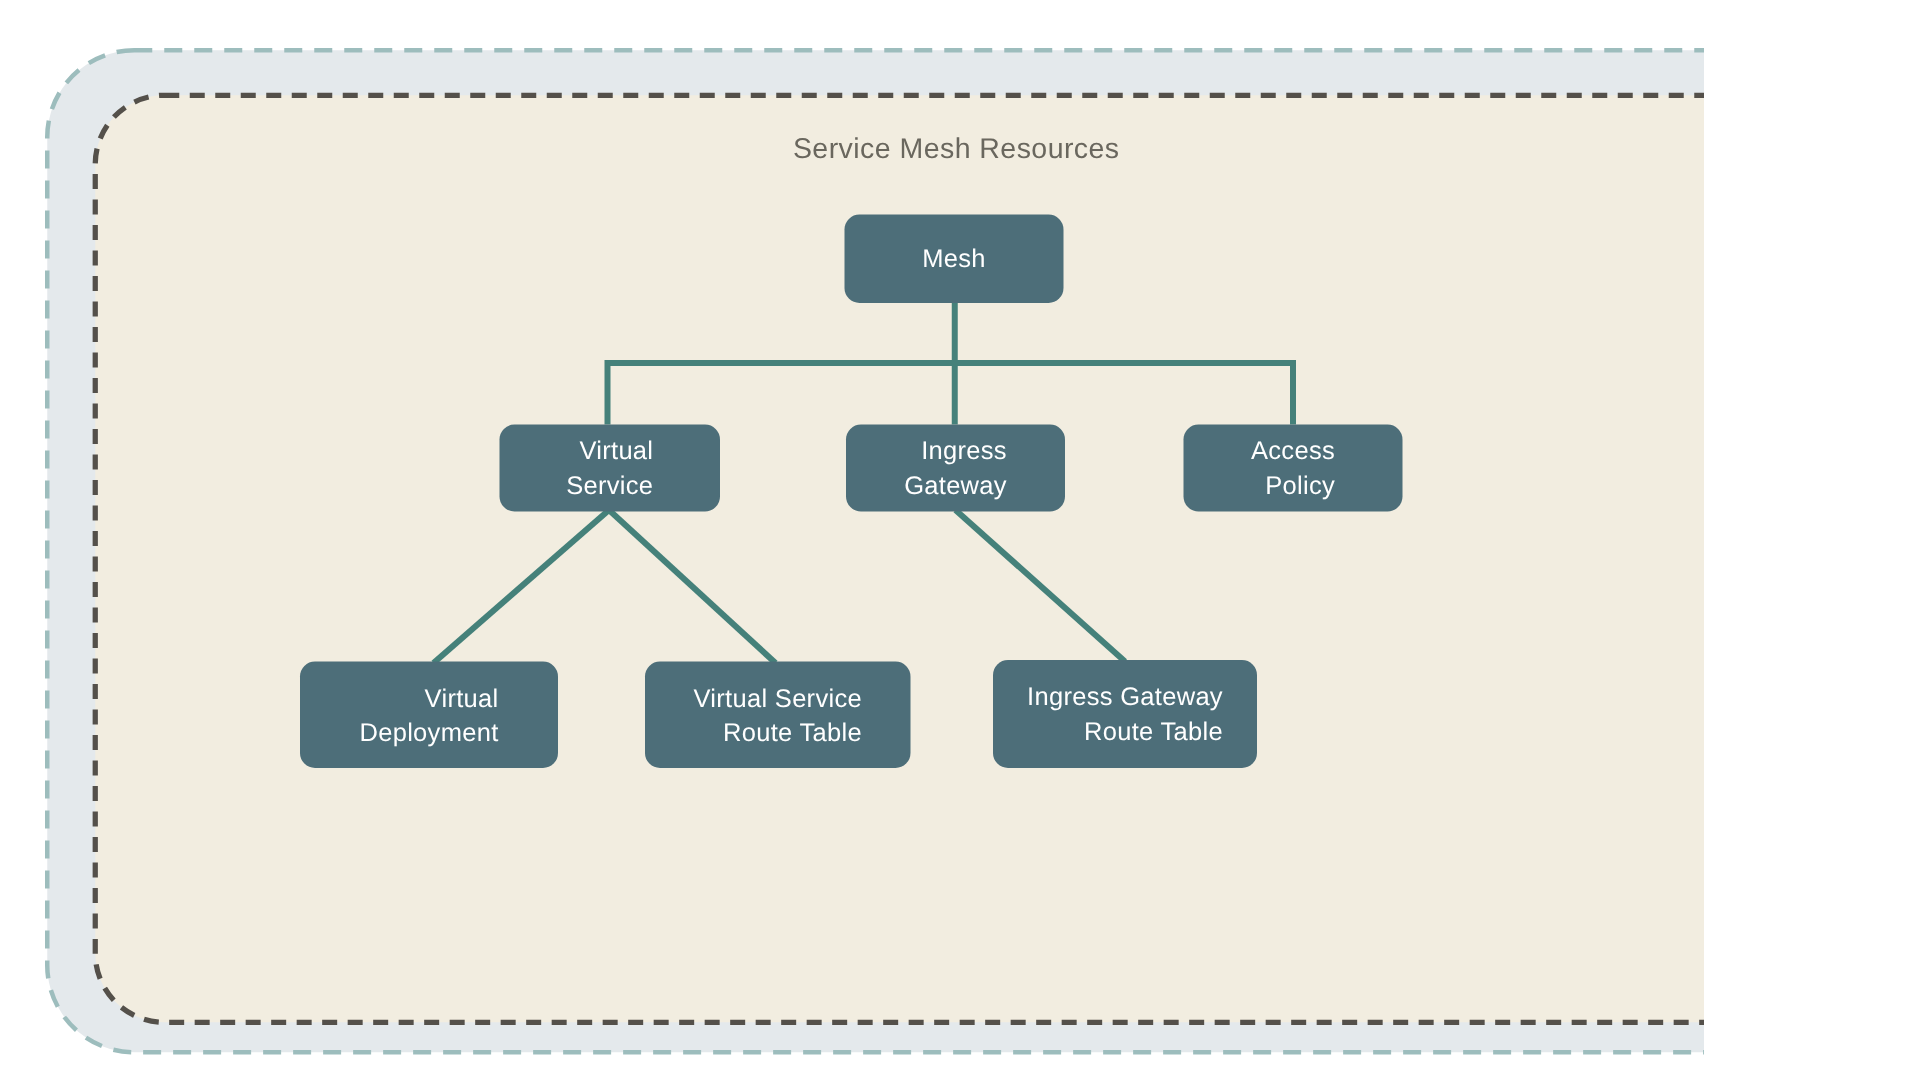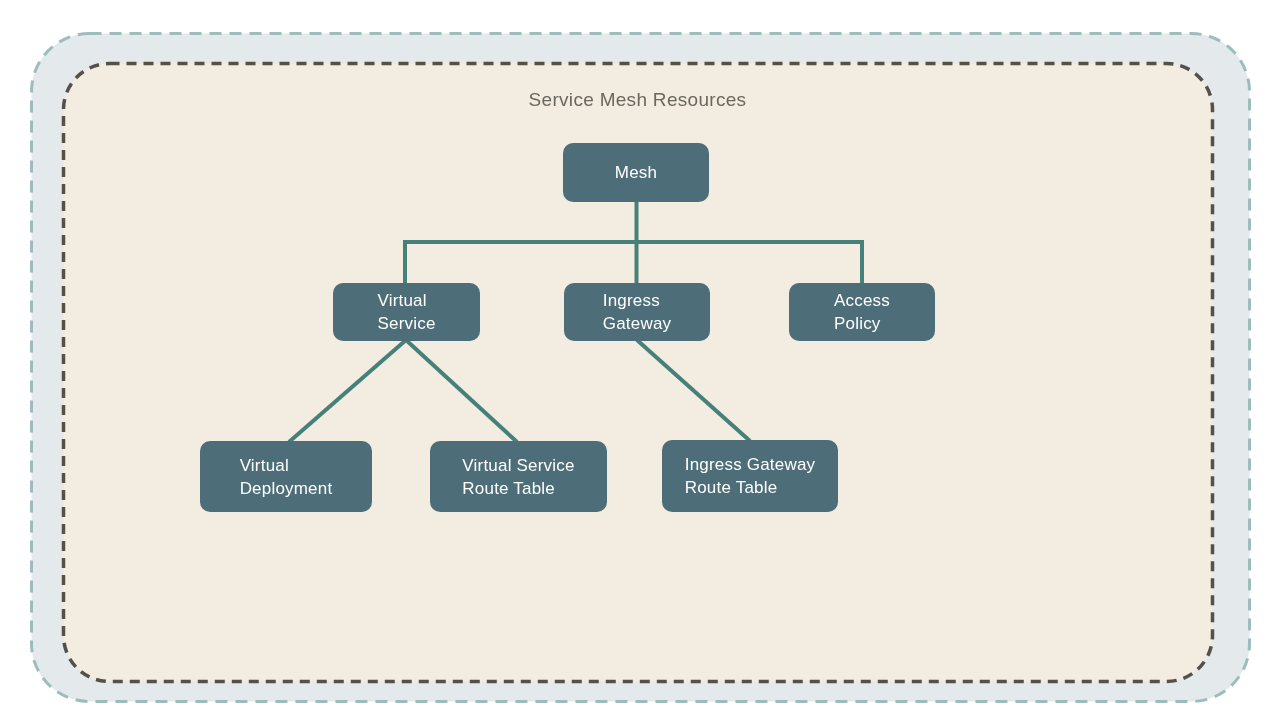--- a/index.html
+++ b/index.html
@@ -3,21 +3,21 @@
 <meta charset="utf-8">
 <style>
   html, body {
     margin: 0;
     padding: 0;
     background: var(--page-background, #ffffff);
     font-family: "Liberation Sans", sans-serif;
   }
   .stage {
     position: relative;
-    width: 1280px;
+    width: 1136px;
     height: 720px;
     overflow: hidden;
     background: var(--page-background, #ffffff);
   }
   svg.layer {
     position: absolute;
     left: 0; top: 0;
     width: 1280px; height: 720px;
     display: block;
   }
@@ -49,21 +49,21 @@
     color: var(--title-text, #6a675e);
   }
   .node {
     position: absolute;
     background: var(--node-fill, #4d6e79);
     color: var(--node-text, #ffffff);
     border-radius: 10px;
     display: flex;
     align-items: center;
     justify-content: center;
-    text-align: left;
+    text-align: right;
     font-size: 17px;
     line-height: 23px;
     white-space: pre-line;
     letter-spacing: 0.2px;
     font-weight: 500;
   }
   .node-mesh                        { left: 563px; top: 143px; width: 146px; height: 59px; }
   .node-virtual-service             { left: 333px; top: 283px; width: 147px; height: 58px; }
   .node-ingress-gateway             { left: 564px; top: 283px; width: 146px; height: 58px; }
   .node-access-policy               { left: 789px; top: 283px; width: 146px; height: 58px; }

